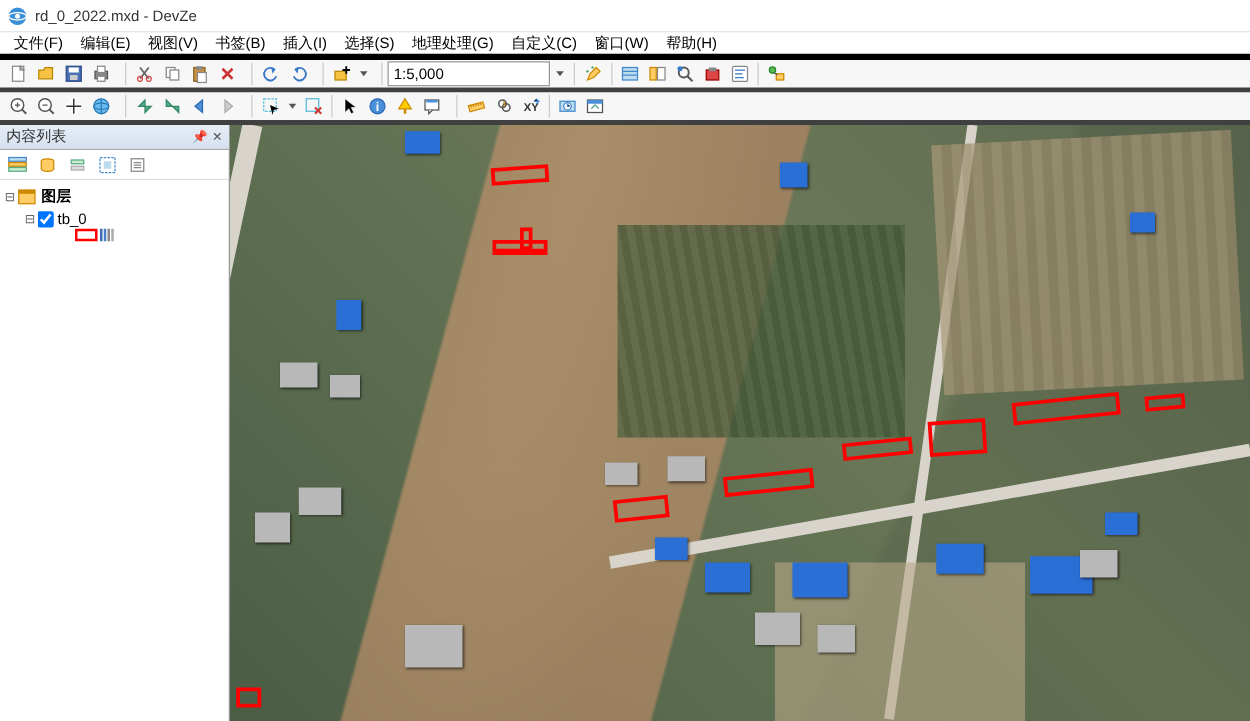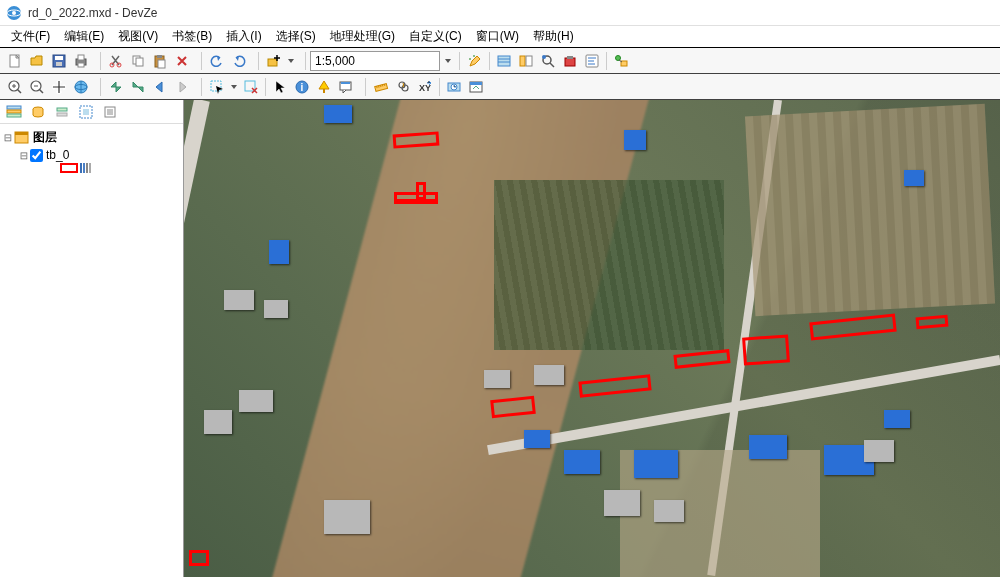--- a/index.html
+++ b/index.html
@@ -4,25 +4,25 @@
 <style>
 * { margin: 0; padding: 0; box-sizing: border-box; }
 body { font-family: "Microsoft YaHei", "Segoe UI", Tahoma, sans-serif; font-size: 12px; background: #f0f0f0; overflow: hidden; width: 1000px; height: 577px; position: relative; }
 
 
 .title-bar { height: 26px; background: #fff; display: flex; align-items: center; padding: 0 6px; border-bottom: 1px solid #e0e0e0; }
 .title-bar .app-icon { width: 16px; height: 16px; margin-right: 6px; }
 .title-bar .title-text { color: #333; }
 
 
-.menu-bar { height: 22px; background: #fff; display: flex; align-items: center; padding: 0 4px; border-bottom: 1px solid #000000; }
+.menu-bar { height: 22px; background: #fff; display: flex; align-items: center; padding: 0 4px; border-bottom: 5px solid #000000; }
 .menu-bar .menu-item { padding: 2px 7px; cursor: pointer; color: #000; }
 
 
-.toolbar { height: 26px; background: #f7f7f7; display: flex; align-items: center; padding: 0 4px; border-bottom: 1px solid #404040; gap: 1px; }
+.toolbar { height: 26px; background: #f7f7f7; display: flex; align-items: center; padding: 0 4px; border-bottom: 4px solid #404040; gap: 1px; }
 .toolbar .group { display: flex; align-items: center; margin-right: 4px; gap: 0px; }
 .toolbar .sep { width: 1px; height: 18px; background: #ccc; margin: 0 3px; }
 .toolbar .tbtn { width: 22px; height: 22px; display: flex; align-items: center; justify-content: center; cursor: pointer; border: 1px solid transparent; border-radius: 2px; }
 .toolbar .scale-input { width: 130px; height: 20px; border: 1px solid #999; padding: 0 4px; font-size: 12px; background: #fff; }
 
 
 .main-area { position: absolute; top: 100px; bottom: 0; left: 0; right: 0; display: flex; }
 
 
 .toc-panel { width: 184px; background: #fff; border-right: 1px solid #999; display: flex; flex-direction: column; }
@@ -376,20 +376,27 @@
           <rect x="2" y="3" width="12" height="3" fill="#4a90d9"></rect>
           <path d="M5 10 L8 7 L11 10" stroke="#5a8" fill="none"></path>
         </svg>
       </span>
   </div>
 </div>
 
 <div class="main-area">
 
   <div class="toc-panel">
+    <div class="toc-header">
+      <span class="title">内容列表</span>
+      <div class="ctrls">
+        <span>📌</span>
+        <span>✕</span>
+      </div>
+    </div>
     <div class="toc-toolbar">
       <span class="tocbtn">
           <svg width="16" height="16">
             <rect x="1" y="2" width="14" height="3" fill="#bde" stroke="#48c"></rect>
             <rect x="1" y="6" width="14" height="3" fill="#fc6" stroke="#c80"></rect>
             <rect x="1" y="10" width="14" height="3" fill="#cec" stroke="#5a8"></rect>
           </svg>
         </span>
       <span class="tocbtn">
           <svg width="16" height="16">

